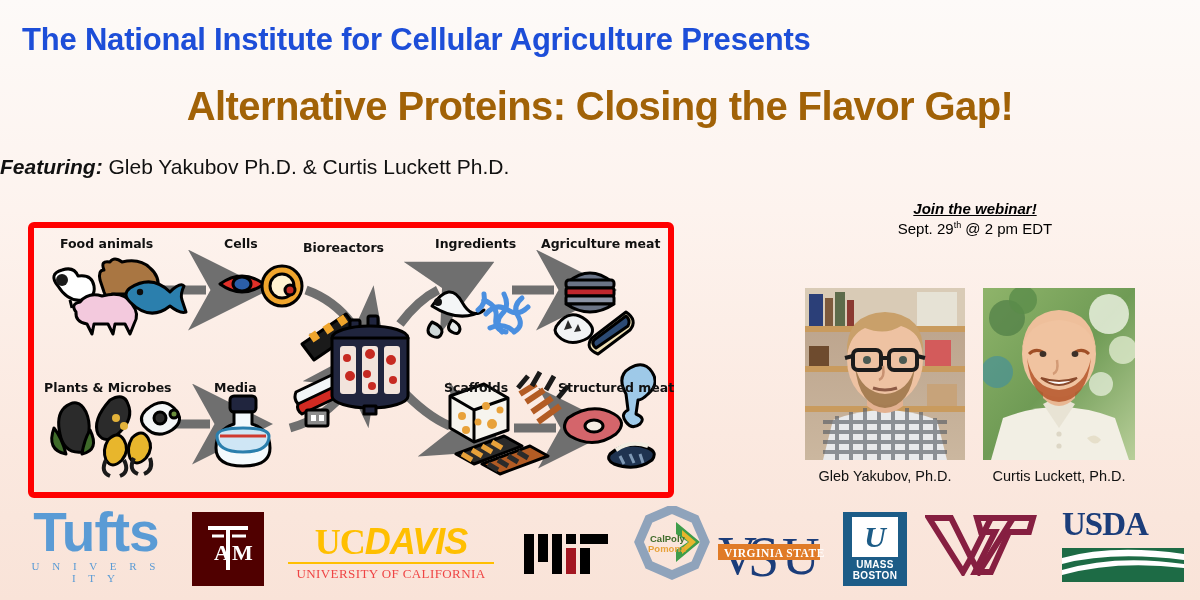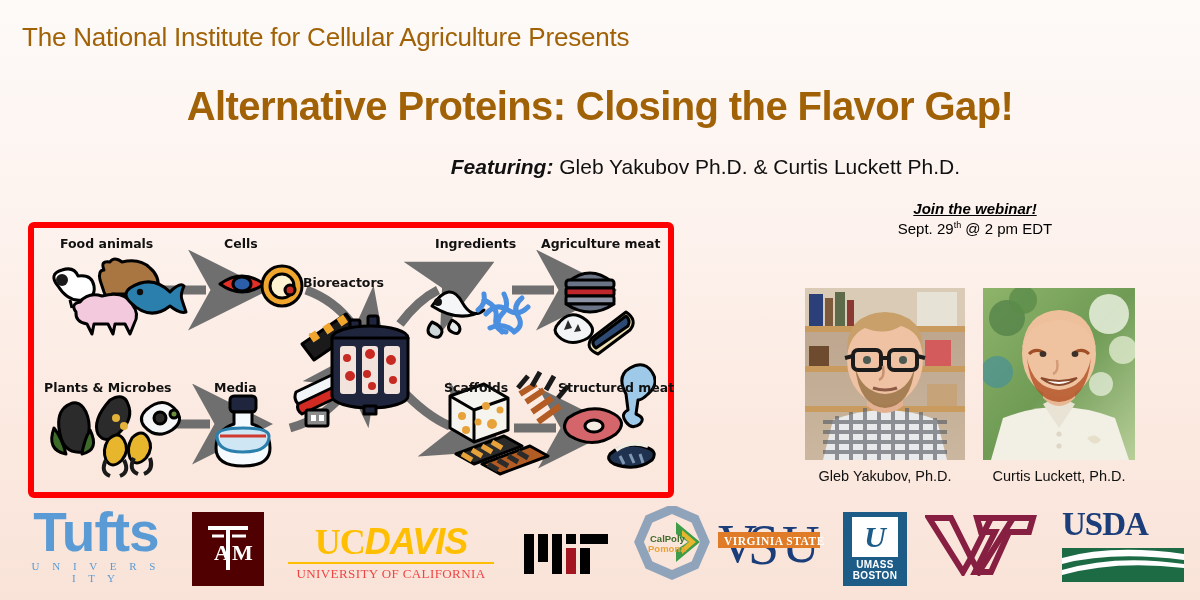--- a/index.html
+++ b/index.html
@@ -7,32 +7,32 @@
     width:1200px;height:600px;overflow:hidden;
     font-family:"Liberation Sans", sans-serif;
     background:linear-gradient(180deg,#fdfaf8 0%,#fdf3ee 35%,#fbe9e0 72%,#f9e3d8 100%);
     position:relative;
   }
   .poster{position:absolute;inset:0;}
 
   
   .presents{
     position:absolute;left:22px;top:22px;
-    font-size:26px;font-weight:normal;color:#a16207;
+    font-size:31px;font-weight:bold;color:#1d4ed8;
     letter-spacing:-0.2px;white-space:nowrap;
   }
   .main-title{
     position:absolute;left:0;right:0;top:84px;
     text-align:center;
     font-size:40px;font-weight:bold;color:#a16207;
     letter-spacing:-0.6px;white-space:nowrap;
   }
   .featuring{
     position:absolute;left:0;right:0;top:155px;
-    text-align:right;
+    text-align:left;
     font-size:21px;color:#111;white-space:nowrap;
     padding-right:240px;
   }
   .featuring .lead{font-weight:bold;font-style:italic;}
 
   
   .webinar{
     position:absolute;left:810px;top:200px;width:330px;text-align:center;
   }
   .webinar .join{
@@ -81,21 +81,21 @@
   .ucd{left:288px;bottom:18px;width:206px;text-align:center;}
   .ucd .r1{font-family:"Liberation Serif", serif;font-size:36px;font-weight:bold;color:#ffbf00;line-height:1;letter-spacing:-1px;}
   .ucd .r1 .dv{font-family:"Liberation Sans", sans-serif;font-style:italic;}
   .ucd .rule{height:2px;background:#ffbf00;margin:2px 0 2px;}
   .ucd .r2{font-family:"Liberation Serif", serif;font-size:13px;color:#ef4444;letter-spacing:0.4px;}
 
   .mit{left:524px;bottom:22px;}
 
   .cpp{left:632px;bottom:14px;}
 
-  .vsu{left:716px;bottom:30px;width:110px;height:60px;position:absolute;}
+  .vsu{left:716px;bottom:18px;width:110px;height:60px;position:absolute;}
 
   .umb{left:843px;bottom:14px;width:64px;height:74px;background:#1c5c87;
        display:flex;flex-direction:column;align-items:center;justify-content:flex-start;padding-top:5px;box-sizing:border-box;}
   .umb .glyph{width:46px;height:40px;background:#fff;display:flex;align-items:center;justify-content:center;}
   .umb .glyph span{font-family:"Liberation Serif", serif;font-style:italic;font-weight:bold;font-size:30px;color:#1c5c87;line-height:1;}
   .umb .t{color:#fff;font-size:10px;font-weight:bold;line-height:1.05;text-align:center;margin-top:3px;letter-spacing:0.3px;}
 
   .vt{left:925px;bottom:20px;}
 
   .usda{left:1062px;bottom:14px;width:122px;}
@@ -381,21 +381,21 @@
         <path d="M576 226 q16 -14 38 -6 q10 4 4 12 q-16 12 -38 4 q-8 -4 -4 -10 Z" fill="#1f3350"></path>
         <path d="M582 222 q14 -10 32 -4" stroke="#f2ede2" stroke-width="4" fill="none"></path>
         <g stroke="#7f99b5" stroke-width="3">
           <path d="M586 228 l4 8 M596 226 l4 9 M606 226 l3 9"></path>
         </g>
       </g>
     </svg>
 
     <div class="dlabel" style="left:26px;top:8px;">Food animals</div>
     <div class="dlabel" style="left:190px;top:8px;">Cells</div>
-    <div class="dlabel" style="left:269px;top:47px;">Bioreactors</div>
+    <div class="dlabel" style="left:269px;top:12px;">Bioreactors</div>
     <div class="dlabel" style="left:401px;top:8px;">Ingredients</div>
     <div class="dlabel" style="left:507px;top:8px;">Agriculture meat</div>
     <div class="dlabel" style="left:10px;top:152px;text-align:center;">Plants &amp; Microbes</div>
     <div class="dlabel" style="left:180px;top:152px;">Media</div>
     <div class="dlabel" style="left:410px;top:152px;">Scaffolds</div>
     <div class="dlabel" style="left:524px;top:152px;">Structured meat</div>
   </div>
 
   <div class="logobar">
 

